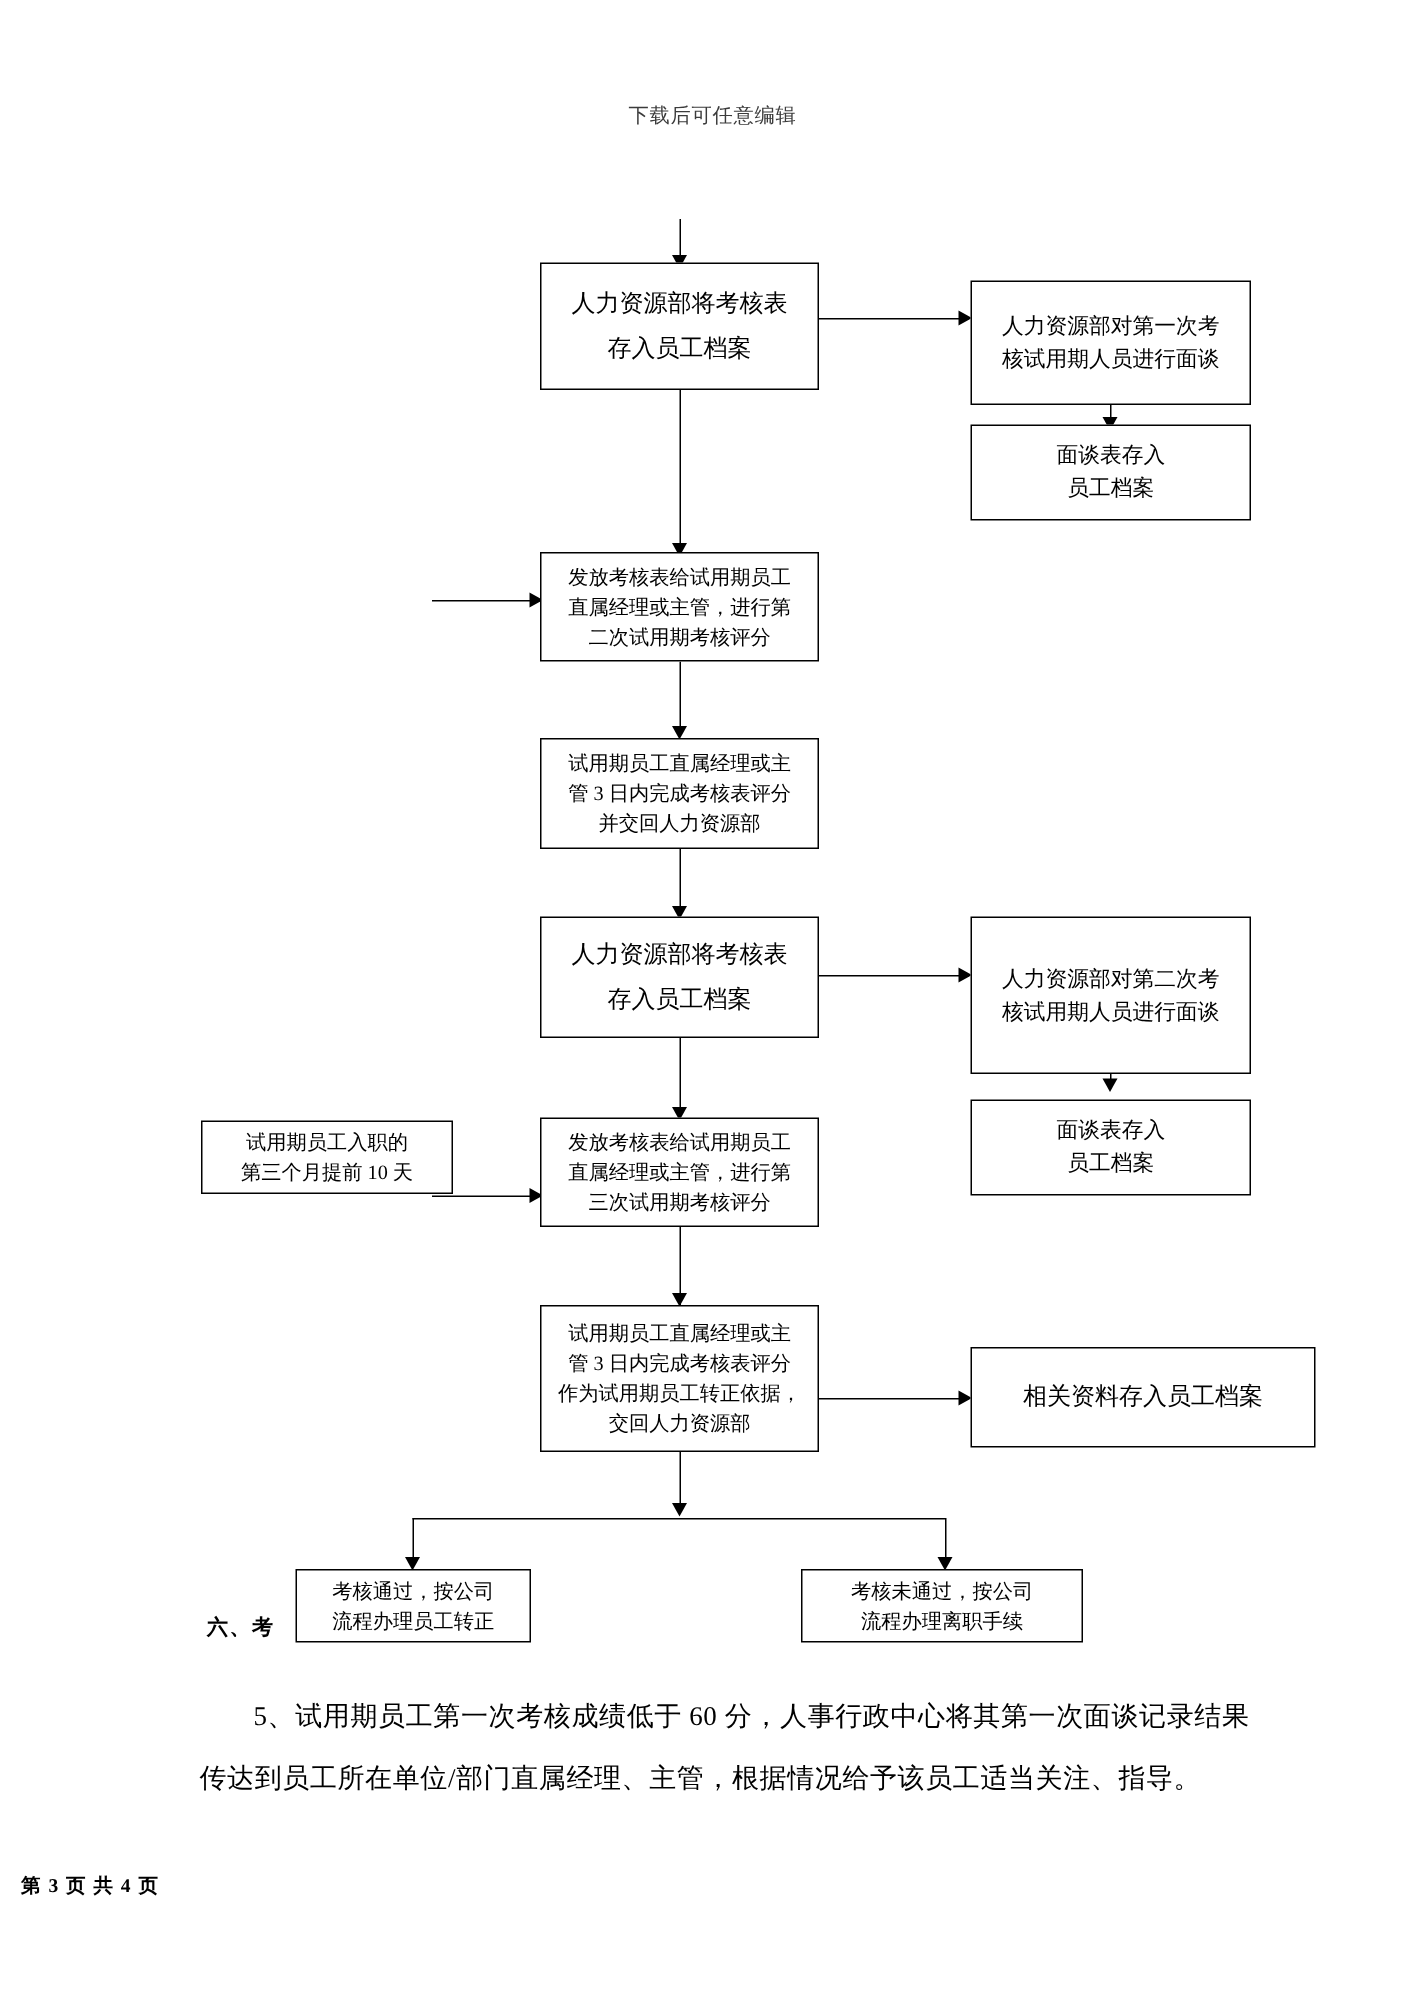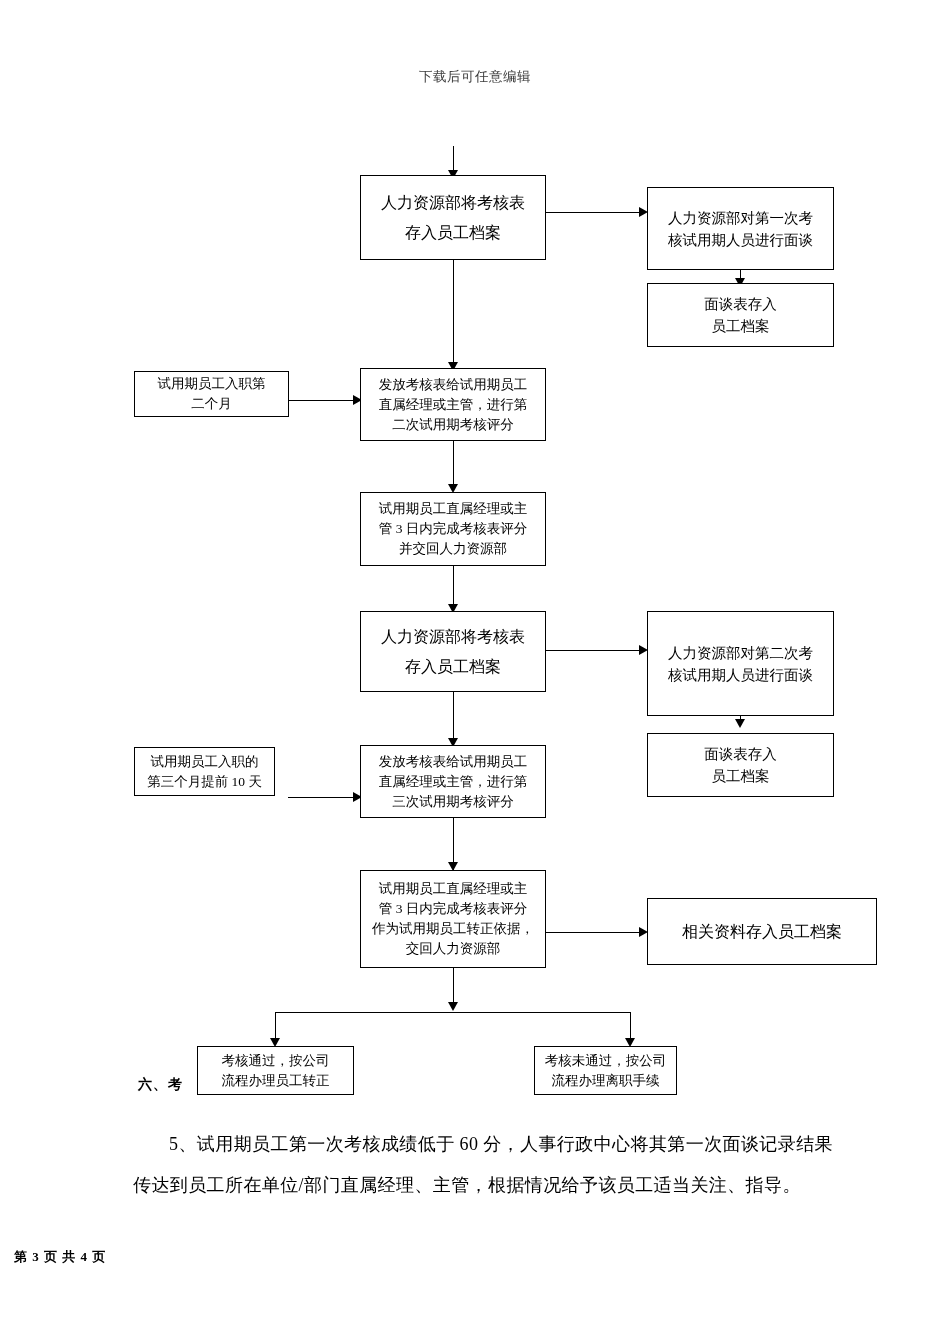--- a/index.html
+++ b/index.html
@@ -183,23 +183,20 @@
   </div>
 
   <div class="node" style="left:647px; top:175px; width:187px; height:83px;margin-top:12px;">
     <span class="txt t14">人力资源部对第一次考<br>核试用期人员进行面谈</span>
   </div>
 
   <div class="node" style="left:647px; top:283px; width:187px; height:64px;">
     <span class="txt t14">面谈表存入<br>员工档案</span>
   </div>
 
-  <div class="node" style="left:134px; top:371px; width:155px; height:46px;">
-    <span class="txt t13">试用期员工入职第<br>二个月</span>
-  </div>
 
   <div class="node" style="left:360px; top:368px; width:186px; height:73px;">
     <span class="txt t13">发放考核表给试用期员工<br>直属经理或主管，进行第<br>二次试用期考核评分</span>
   </div>
 
   <div class="node" style="left:360px; top:492px; width:186px; height:74px;">
     <span class="txt t13">试用期员工直属经理或主<br>管 3 日内完成考核表评分<br>并交回人力资源部</span>
   </div>
 
   <div class="node" style="left:360px; top:611px; width:186px; height:81px;">
@@ -207,41 +204,41 @@
   </div>
 
   <div class="node" style="left:647px; top:611px; width:187px; height:105px;">
     <span class="txt t14">人力资源部对第二次考<br>核试用期人员进行面谈</span>
   </div>
 
   <div class="node" style="left:647px; top:733px; width:187px; height:64px;">
     <span class="txt t14">面谈表存入<br>员工档案</span>
   </div>
 
-  <div class="node" style="left:134px; top:747px; width:141px; height:49px;">
+  <div class="node" style="left:134px; top:747px; width:168px; height:49px;">
     <span class="txt t13">试用期员工入职的<br>第三个月提前 10 天</span>
   </div>
 
   <div class="node" style="left:360px; top:745px; width:186px; height:73px;">
     <span class="txt t13">发放考核表给试用期员工<br>直属经理或主管，进行第<br>三次试用期考核评分</span>
   </div>
 
   <div class="node" style="left:360px; top:870px; width:186px; height:98px;">
     <span class="txt t13">试用期员工直属经理或主<br>管 3 日内完成考核表评分<br>作为试用期员工转正依据，<br>交回人力资源部</span>
   </div>
 
   <div class="node" style="left:647px; top:898px; width:230px; height:67px;">
     <span class="txt t15b">相关资料存入员工档案</span>
   </div>
 
   <div class="node" style="left:197px; top:1046px; width:157px; height:49px;">
     <span class="txt t13">考核通过，按公司<br>流程办理员工转正</span>
   </div>
 
-  <div class="node" style="left:534px; top:1046px; width:143px; height:49px;justify-content:flex-end;">
+  <div class="node" style="left:534px; top:1046px; width:188px; height:49px;justify-content:flex-end;">
     <span class="txt t13">考核未通过，按公司<br>流程办理离职手续</span>
   </div>
 
   <div class="section-heading">六、考</div>
 
   <div class="body-par">5、试用期员工第一次考核成绩低于 60 分，人事行政中心将其第一次面谈记录结果传达到员工所在单位/部门直属经理、主管，根据情况给予该员工适当关注、指导。</div>
 
   <div class="doc-footer">第 3 页  共 4 页</div>
 
 </div>

